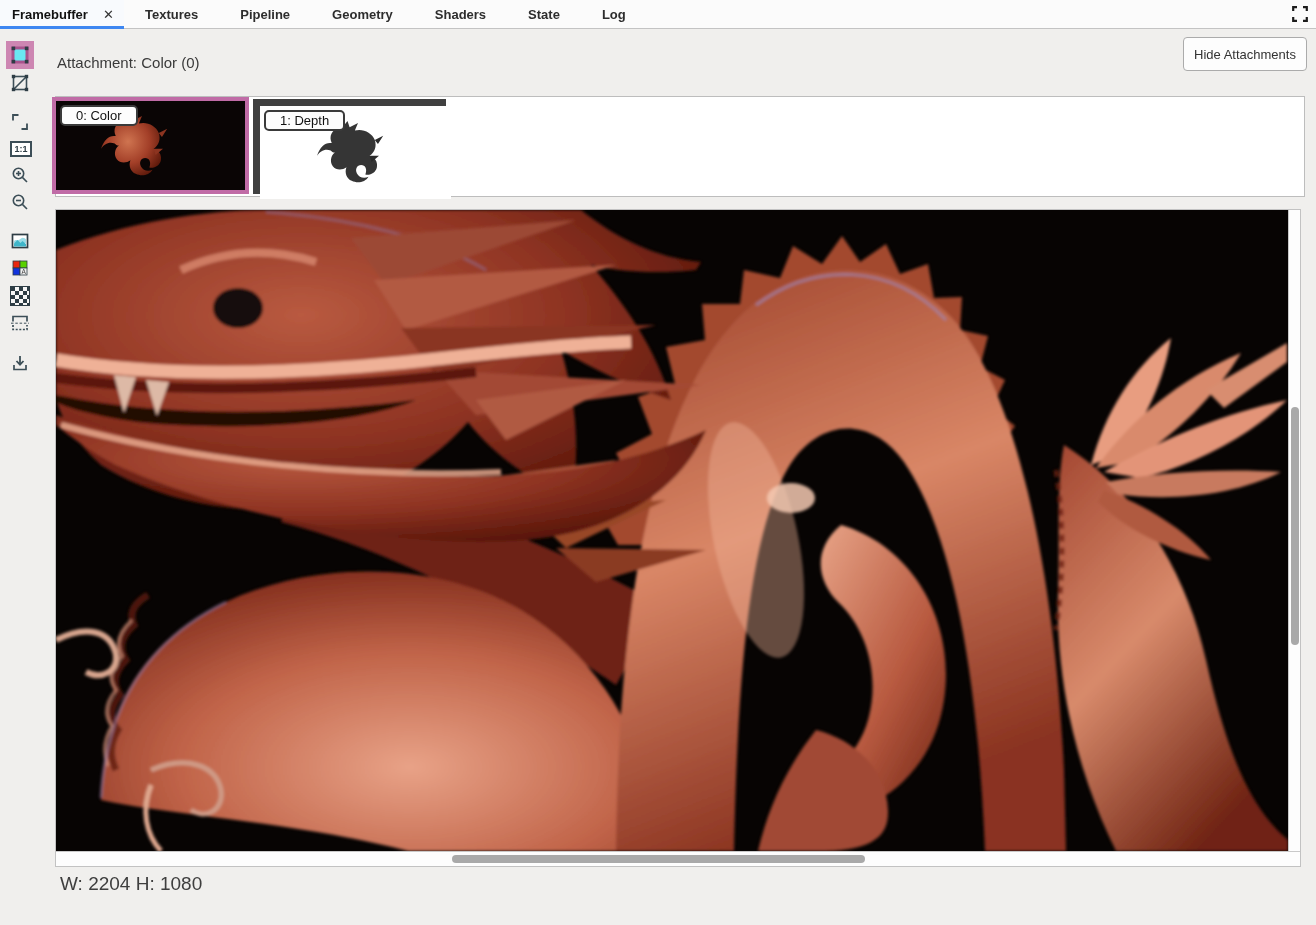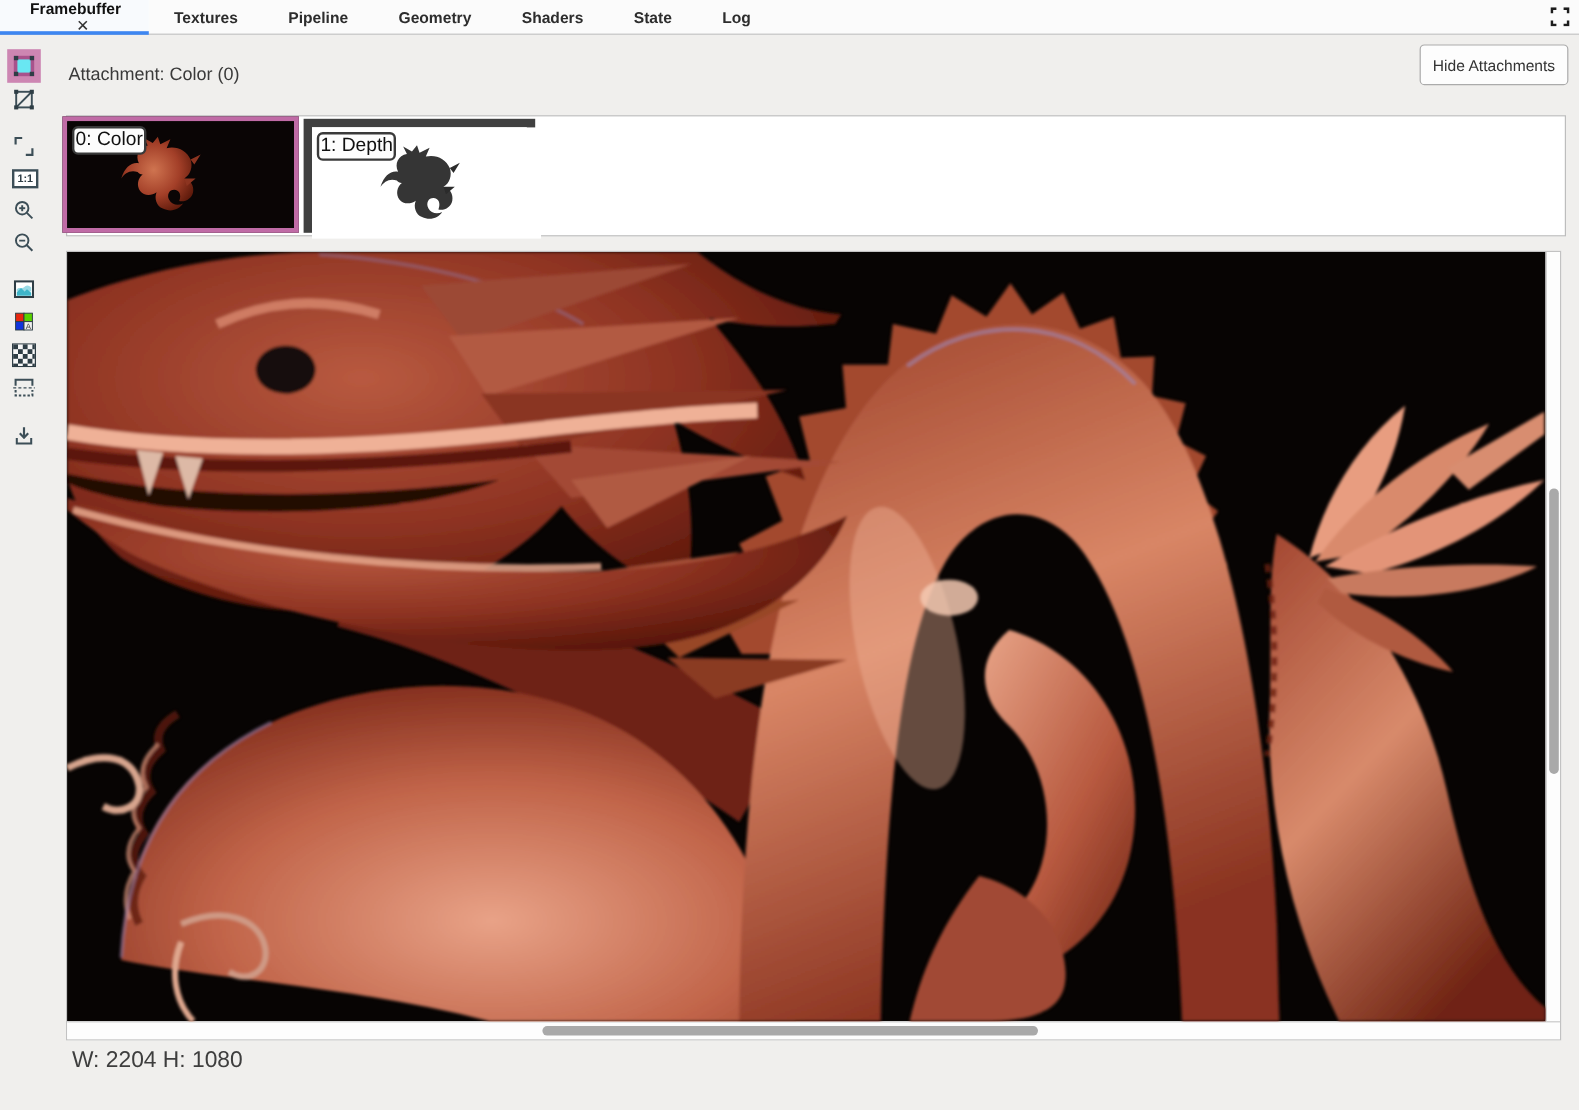--- a/index.html
+++ b/index.html
@@ -15,21 +15,21 @@
     background:#fbfbfb;border-bottom:1px solid #c3c3c3;
     display:flex;align-items:stretch;
   }
   .tab{
     display:flex;align-items:center;justify-content:center;
     padding:0 21px;font-size:13px;color:#2d2d2d;cursor:default;
     position:relative;white-space:nowrap;font-weight:bold;
   }
   .tab.active{
     font-weight:bold;color:#111;background:#f8fafd;width:124px;box-sizing:border-box;
-    padding:0 10px 0 12px;justify-content:space-between;flex-direction:column;
+    padding:0 10px 0 12px;justify-content:space-between;
   }
   .tab.active::after{
     content:"";position:absolute;left:0;right:0;bottom:-1px;height:3px;background:#3d86f1;
   }
   .tab-close{font-size:13px;font-weight:normal;color:#333;margin-left:12px;line-height:1;}
   .fullscreen-btn{position:absolute;right:8px;top:6px;width:16px;height:16px;}
   
   .tool{position:absolute;width:20px;height:20px;left:10px;}
   .tool svg{display:block;}
   .tool-sel-bg{position:absolute;left:6px;top:41px;width:28px;height:28px;background:#cd86b2;}
@@ -49,21 +49,21 @@
   
   .attach-panel{
     position:absolute;left:55px;top:96px;width:1250px;height:101px;
     background:#ffffff;border:1px solid #bdbdbd;box-sizing:border-box;
   }
   .thumb{position:absolute;box-sizing:border-box;}
   .thumb-color{left:52px;top:97px;width:197px;height:97px;border:4px solid #c06ba6;background:#0a0606;}
   .thumb-depth{left:253px;top:99px;width:193px;height:95px;border:7px solid #404040;background:#ffffff;}
   .thumb-label{
     position:absolute;left:4px;top:4px;background:#fdfdfd;border:2px solid #3a3a3a;
-    border-radius:5px;padding:1px 1px;font-size:16px;color:#111;white-space:nowrap;
+    border-radius:5px;padding:1px 14px;font-size:13px;color:#111;white-space:nowrap;
   }
   
   .viewer{
     position:absolute;left:55px;top:209px;width:1246px;height:658px;
     border:1px solid #c2c2c2;box-sizing:border-box;background:#fff;
   }
   .canvas{position:absolute;left:0;top:0;width:1232px;height:641px;background:#060403;overflow:hidden;}
   .vtrack{position:absolute;left:1232px;top:0;width:12px;height:641px;background:#fdfdfd;border-left:1px solid #c9c9c9;box-sizing:border-box;}
   .vthumb{position:absolute;left:2px;top:197px;width:8px;height:238px;background:#a9a9a9;border-radius:4px;}
   .htrack{position:absolute;left:0;top:641px;width:1244px;height:15px;background:#fdfdfd;border-top:1px solid #c9c9c9;box-sizing:border-box;}

